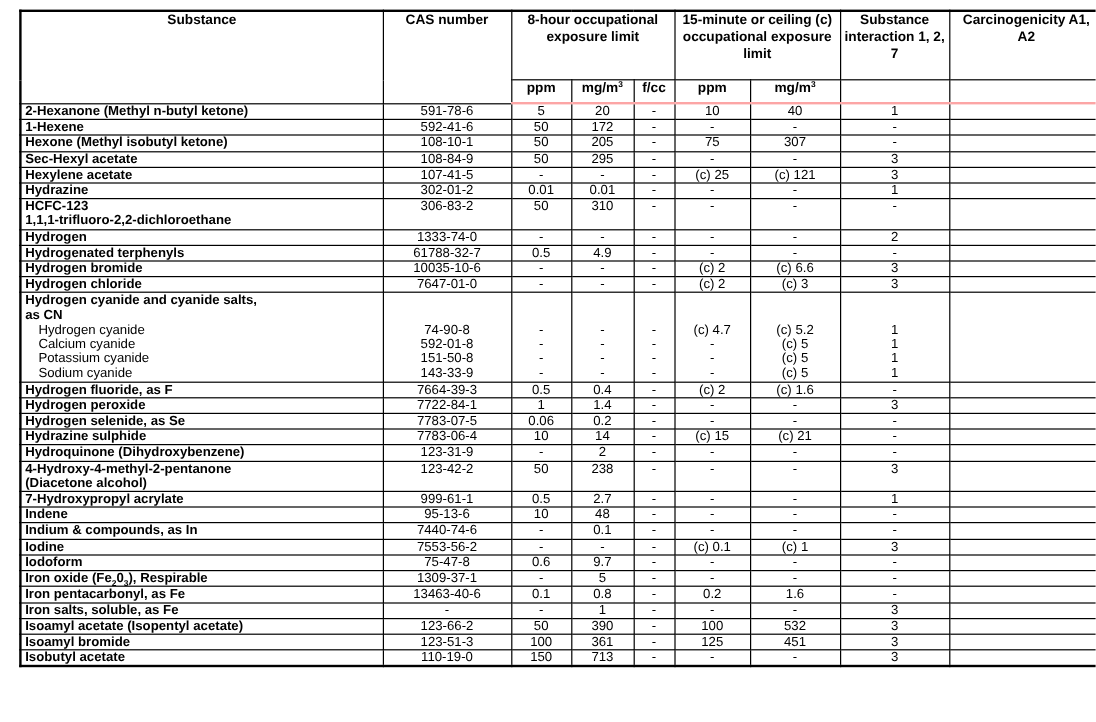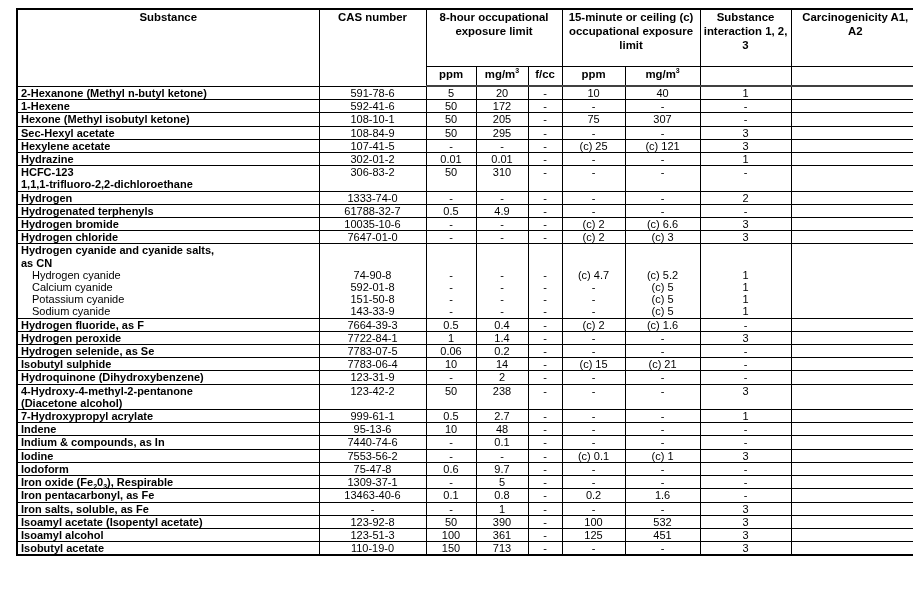--- a/index.html
+++ b/index.html
@@ -5,21 +5,21 @@
   html, body { margin:0; padding:0; background:#ffffff; }
   body { width:913px; height:602px; overflow:hidden; position:relative;
          font-family:"Liberation Sans", sans-serif; color:#000; }
   table.oel { position:absolute; left:16px; top:8px; border-collapse:collapse;
               table-layout:fixed; width:903px; font-size:11px; line-height:12.2px;
               border:2px solid #000; }
   table.oel td, table.oel th { border:1px solid #000; padding:0 3px; vertical-align:top; }
   table.oel th { font-weight:bold; text-align:center; font-size:11.4px; line-height:14px; }
   th.h-main { padding-top:4px; height:56px; }
   th.h-sub { height:18px; vertical-align:middle; }
-  tr.hdr-sub th { border-bottom:2px solid #404040; }
+  tr.hdr-sub th { border-bottom:2px solid #fca5a5; }
   td.name { text-align:left; padding-left:3px; }
   td.name b { font-weight:bold; }
   td.name .alt { font-weight:bold;text-align:right; }
   td.name .sub { padding-left:11px; font-weight:normal; display:block; }
   td.c { text-align:center; }
   td.carc, th.carc { border-left:3px double #000; }
   .sup { font-size:7px; vertical-align:super; line-height:0; }
   .subs { font-size:7px; vertical-align:sub; line-height:0; }
 </style>
 </head>
@@ -36,21 +36,21 @@
       <col style="width:75px">
       <col style="width:91px">
       <col style="width:129px">
   </colgroup>
   <thead>
     <tr>
       <th class="h-main" rowspan="2">Substance</th>
       <th class="h-main" rowspan="2">CAS number</th>
       <th class="h-main" colspan="3">8-hour occupational exposure limit</th>
       <th class="h-main" colspan="2">15-minute or ceiling (c) occupational exposure limit</th>
-      <th class="h-main">Substance interaction 1, 2, 3</th>
+      <th class="h-main">Substance interaction 1, 2, 7</th>
       <th class="h-main carc">Carcinogenicity A1, A2</th>
     </tr>
     <tr class="hdr-sub">
       <th class="h-sub">ppm</th>
       <th class="h-sub"><span>mg/m</span><span class="sup">3</span></th>
       <th class="h-sub">f/cc</th>
       <th class="h-sub">ppm</th>
       <th class="h-sub"><span>mg/m</span><span class="sup">3</span></th>
       <th class="h-sub"></th>
       <th class="h-sub carc"></th>
@@ -258,21 +258,21 @@
         <td class="c">7783-07-5</td>
         <td class="c">0.06</td>
         <td class="c">0.2</td>
         <td class="c">-</td>
         <td class="c">-</td>
         <td class="c">-</td>
         <td class="c">-</td>
         <td class="carc"></td>
       </tr>
       <tr>
-        <td class="name"><b>Isobutyl sulphide</b></td>
+        <td class="name"><b>Hydrazine sulphide</b></td>
         <td class="c">7783-06-4</td>
         <td class="c">10</td>
         <td class="c">14</td>
         <td class="c">-</td>
         <td class="c">(c) 15</td>
         <td class="c">(c) 21</td>
         <td class="c">-</td>
         <td class="carc"></td>
       </tr>
       <tr>
@@ -380,31 +380,31 @@
         <td class="c">-</td>
         <td class="c">1</td>
         <td class="c">-</td>
         <td class="c">-</td>
         <td class="c">-</td>
         <td class="c">3</td>
         <td class="carc"></td>
       </tr>
       <tr>
         <td class="name"><b>Isoamyl acetate</b> <span class="alt"> (Isopentyl acetate)</span></td>
-        <td class="c">123-92-8</td>
+        <td class="c">123-66-2</td>
         <td class="c">50</td>
         <td class="c">390</td>
         <td class="c">-</td>
         <td class="c">100</td>
         <td class="c">532</td>
         <td class="c">3</td>
         <td class="carc"></td>
       </tr>
       <tr>
-        <td class="name"><b>Isoamyl alcohol</b></td>
+        <td class="name"><b>Isoamyl bromide</b></td>
         <td class="c">123-51-3</td>
         <td class="c">100</td>
         <td class="c">361</td>
         <td class="c">-</td>
         <td class="c">125</td>
         <td class="c">451</td>
         <td class="c">3</td>
         <td class="carc"></td>
       </tr>
       <tr>

